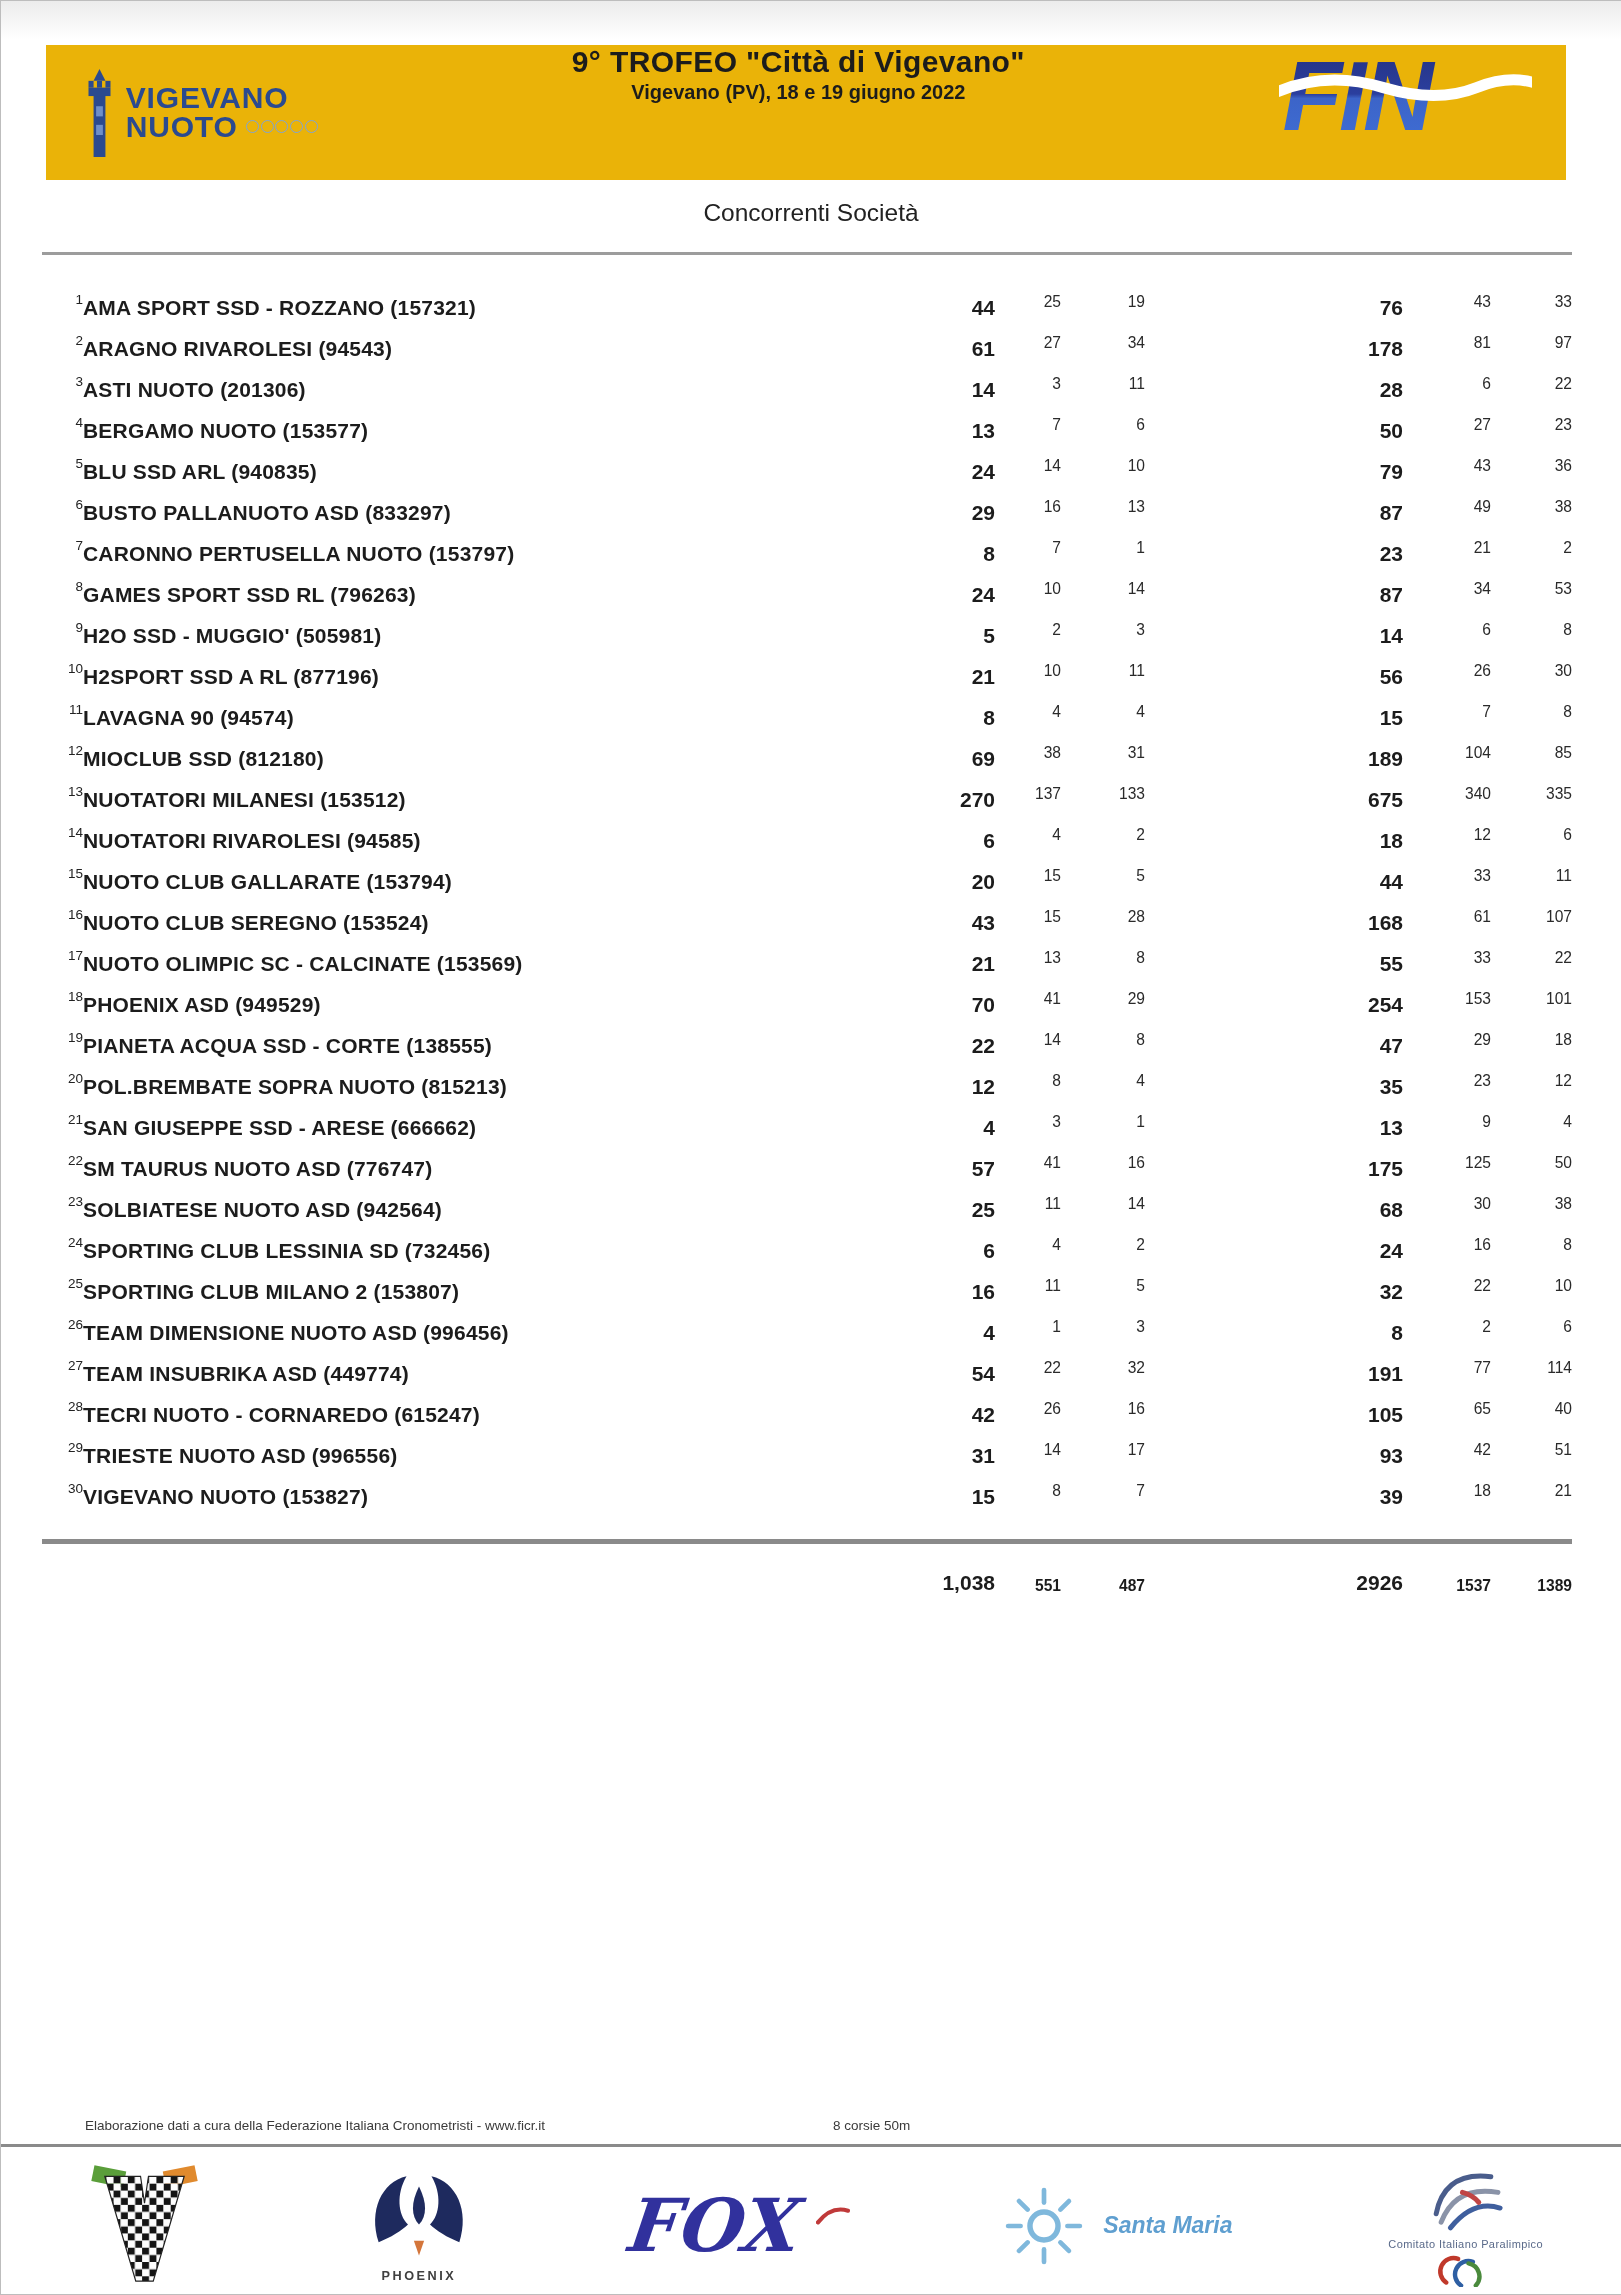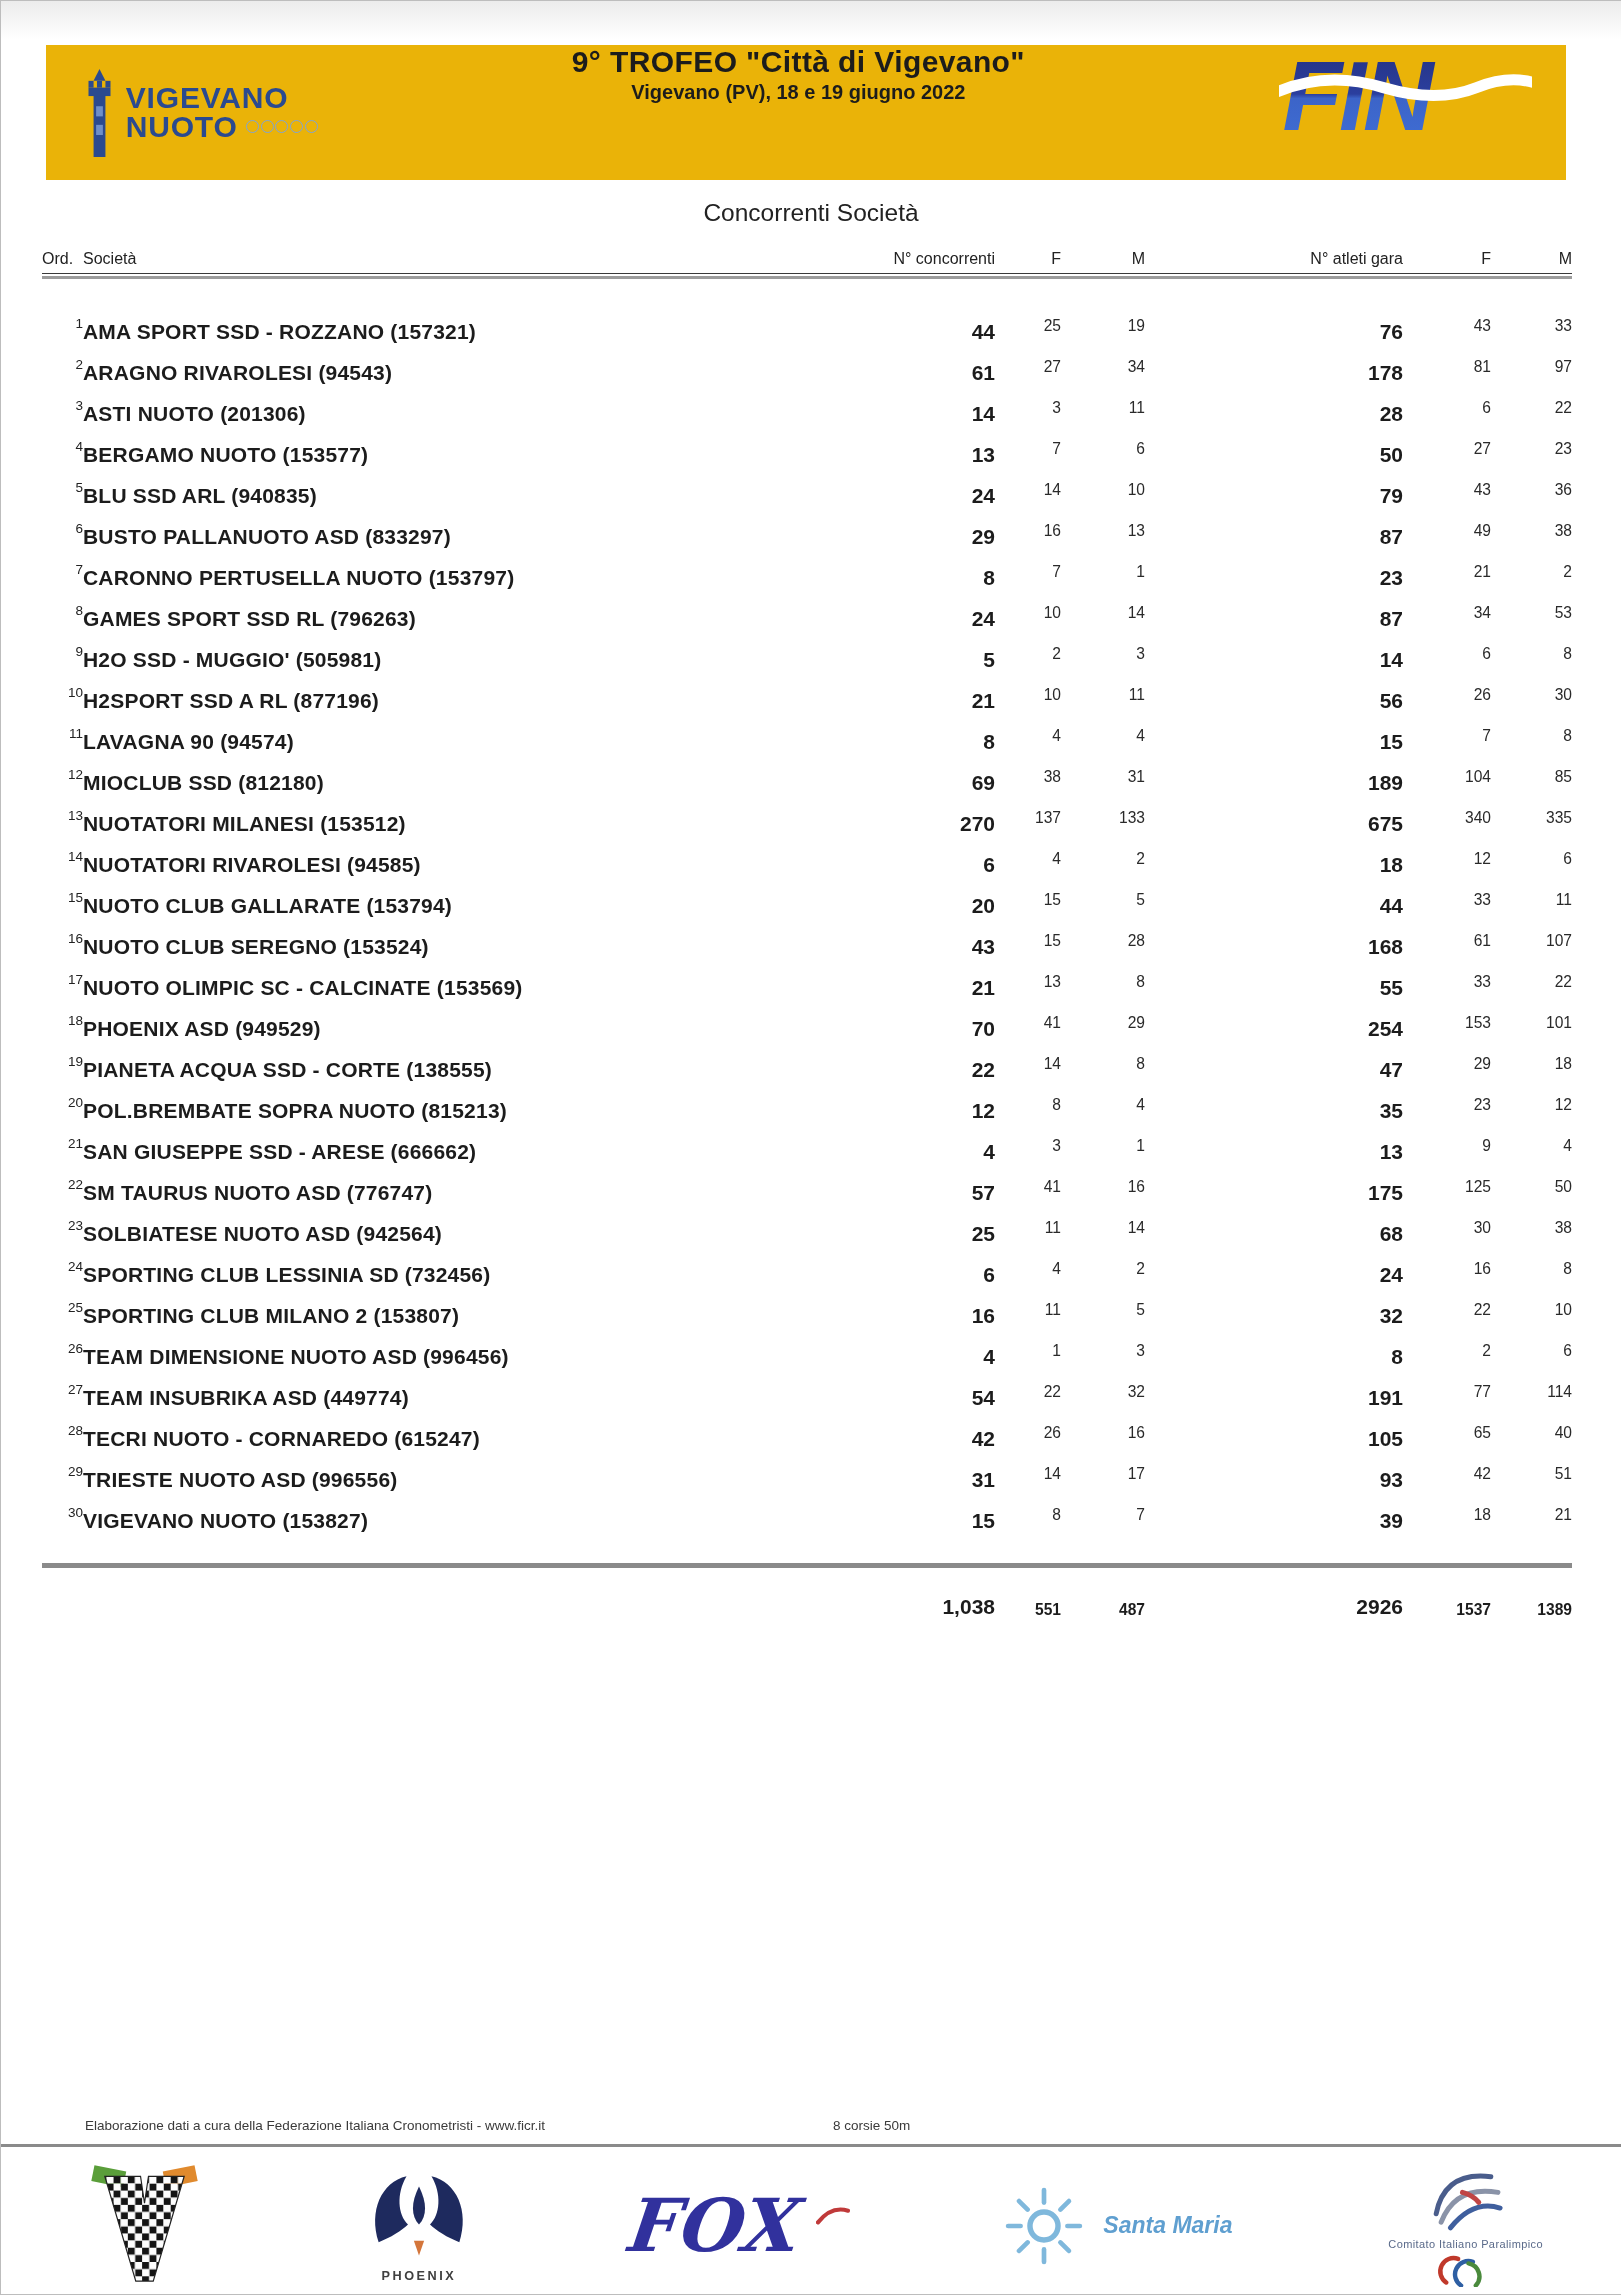--- a/index.html
+++ b/index.html
@@ -139,30 +139,20 @@
       <col class="c1">
         <col class="c2">
         <col class="c3">
         <col class="c4">
       <col class="c5">
         <col class="c6">
         <col class="c7">
         <col class="c8">
     </colgroup>
     <thead>
-      <tr>
-        <th class="left">Ord.</th>
-        <th class="left">Società</th>
-        <th>N° concorrenti</th>
-        <th>F</th>
-        <th>M</th>
-        <th>N° atleti gara</th>
-        <th>F</th>
-        <th>M</th>
-      </tr>
       <tr class="rule-row">
         <td colspan="8">
             <div class="thick-rule"></div>
           </td>
       </tr>
       <tr class="rule-row">
           <td colspan="8" style="height:32px;"></td>
         </tr>
     </thead>
     <tbody class="rows" id="rows-body">

